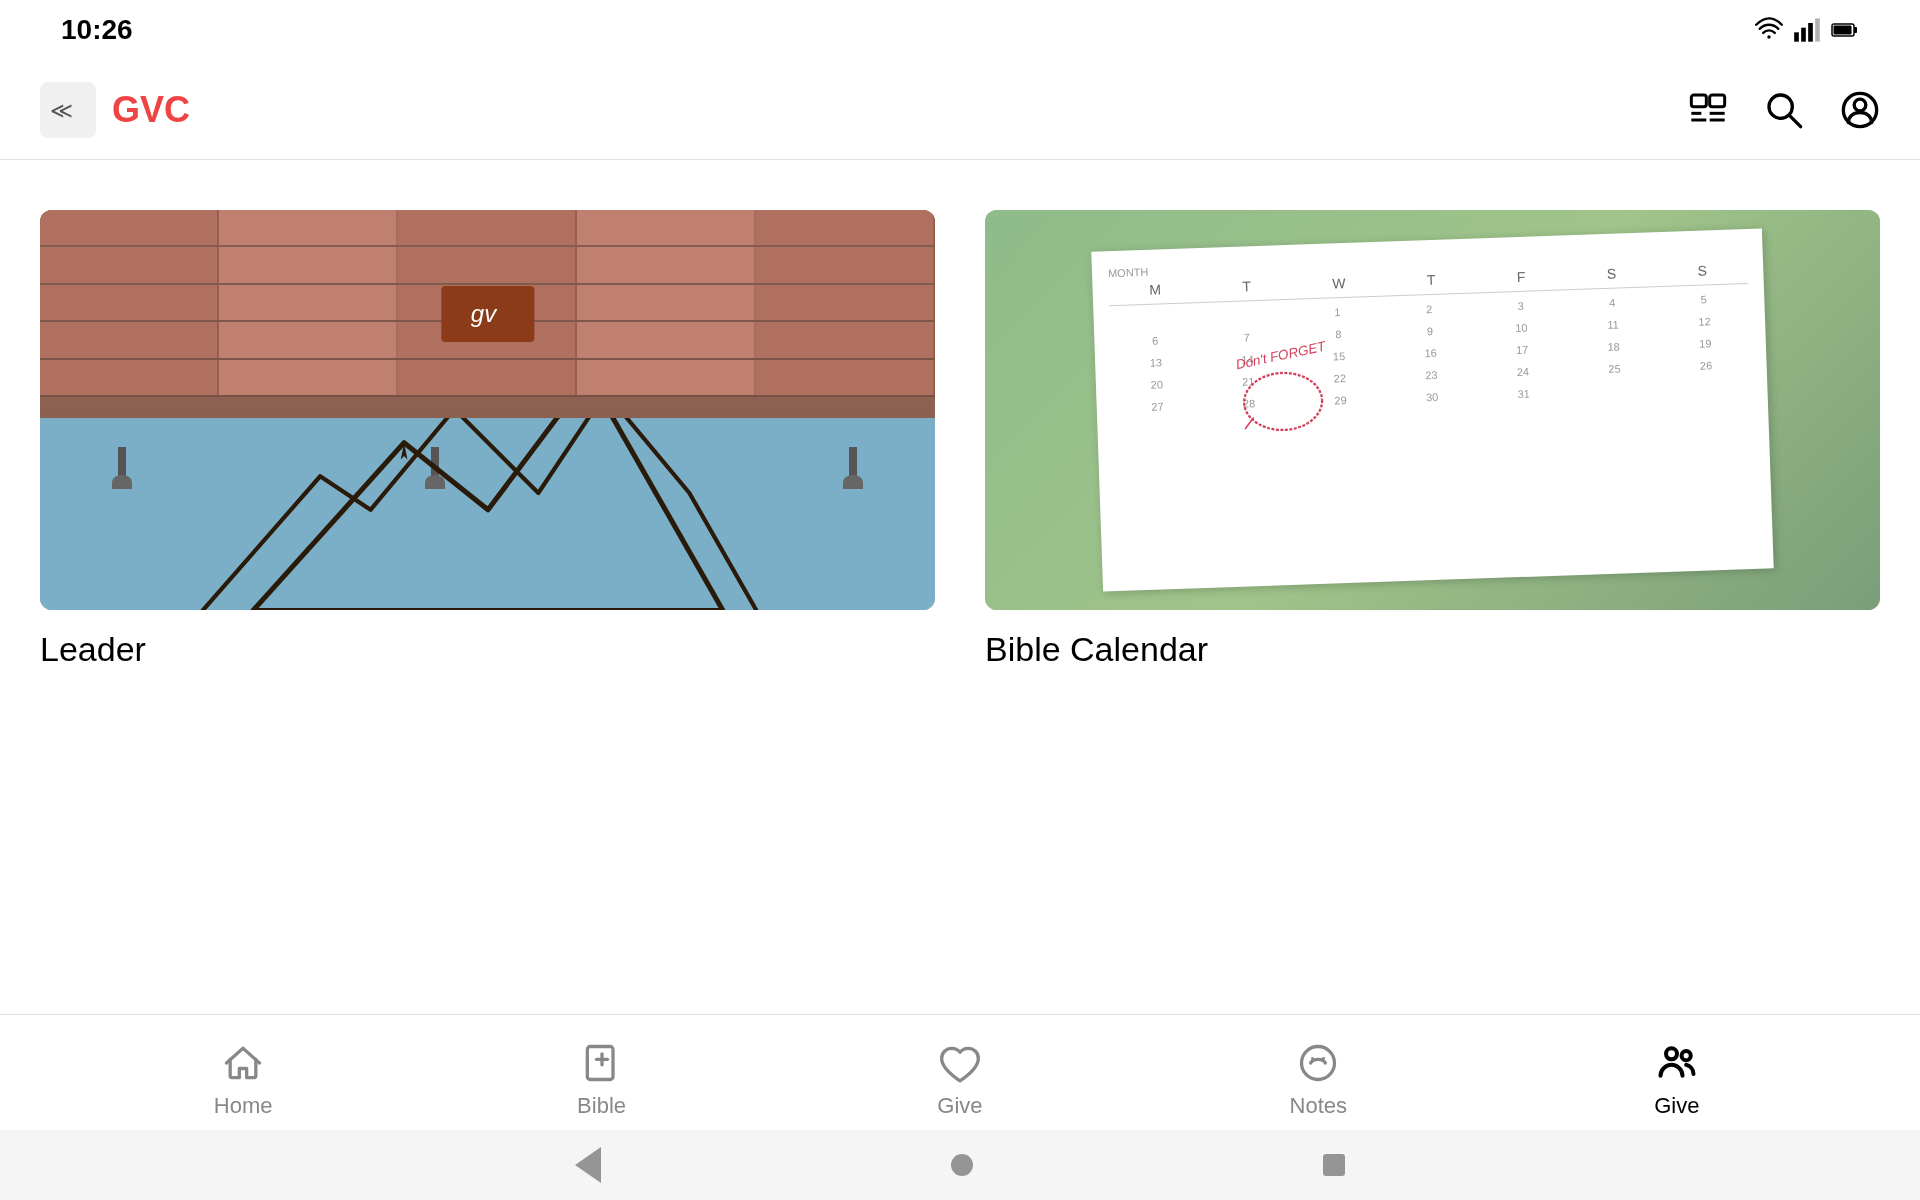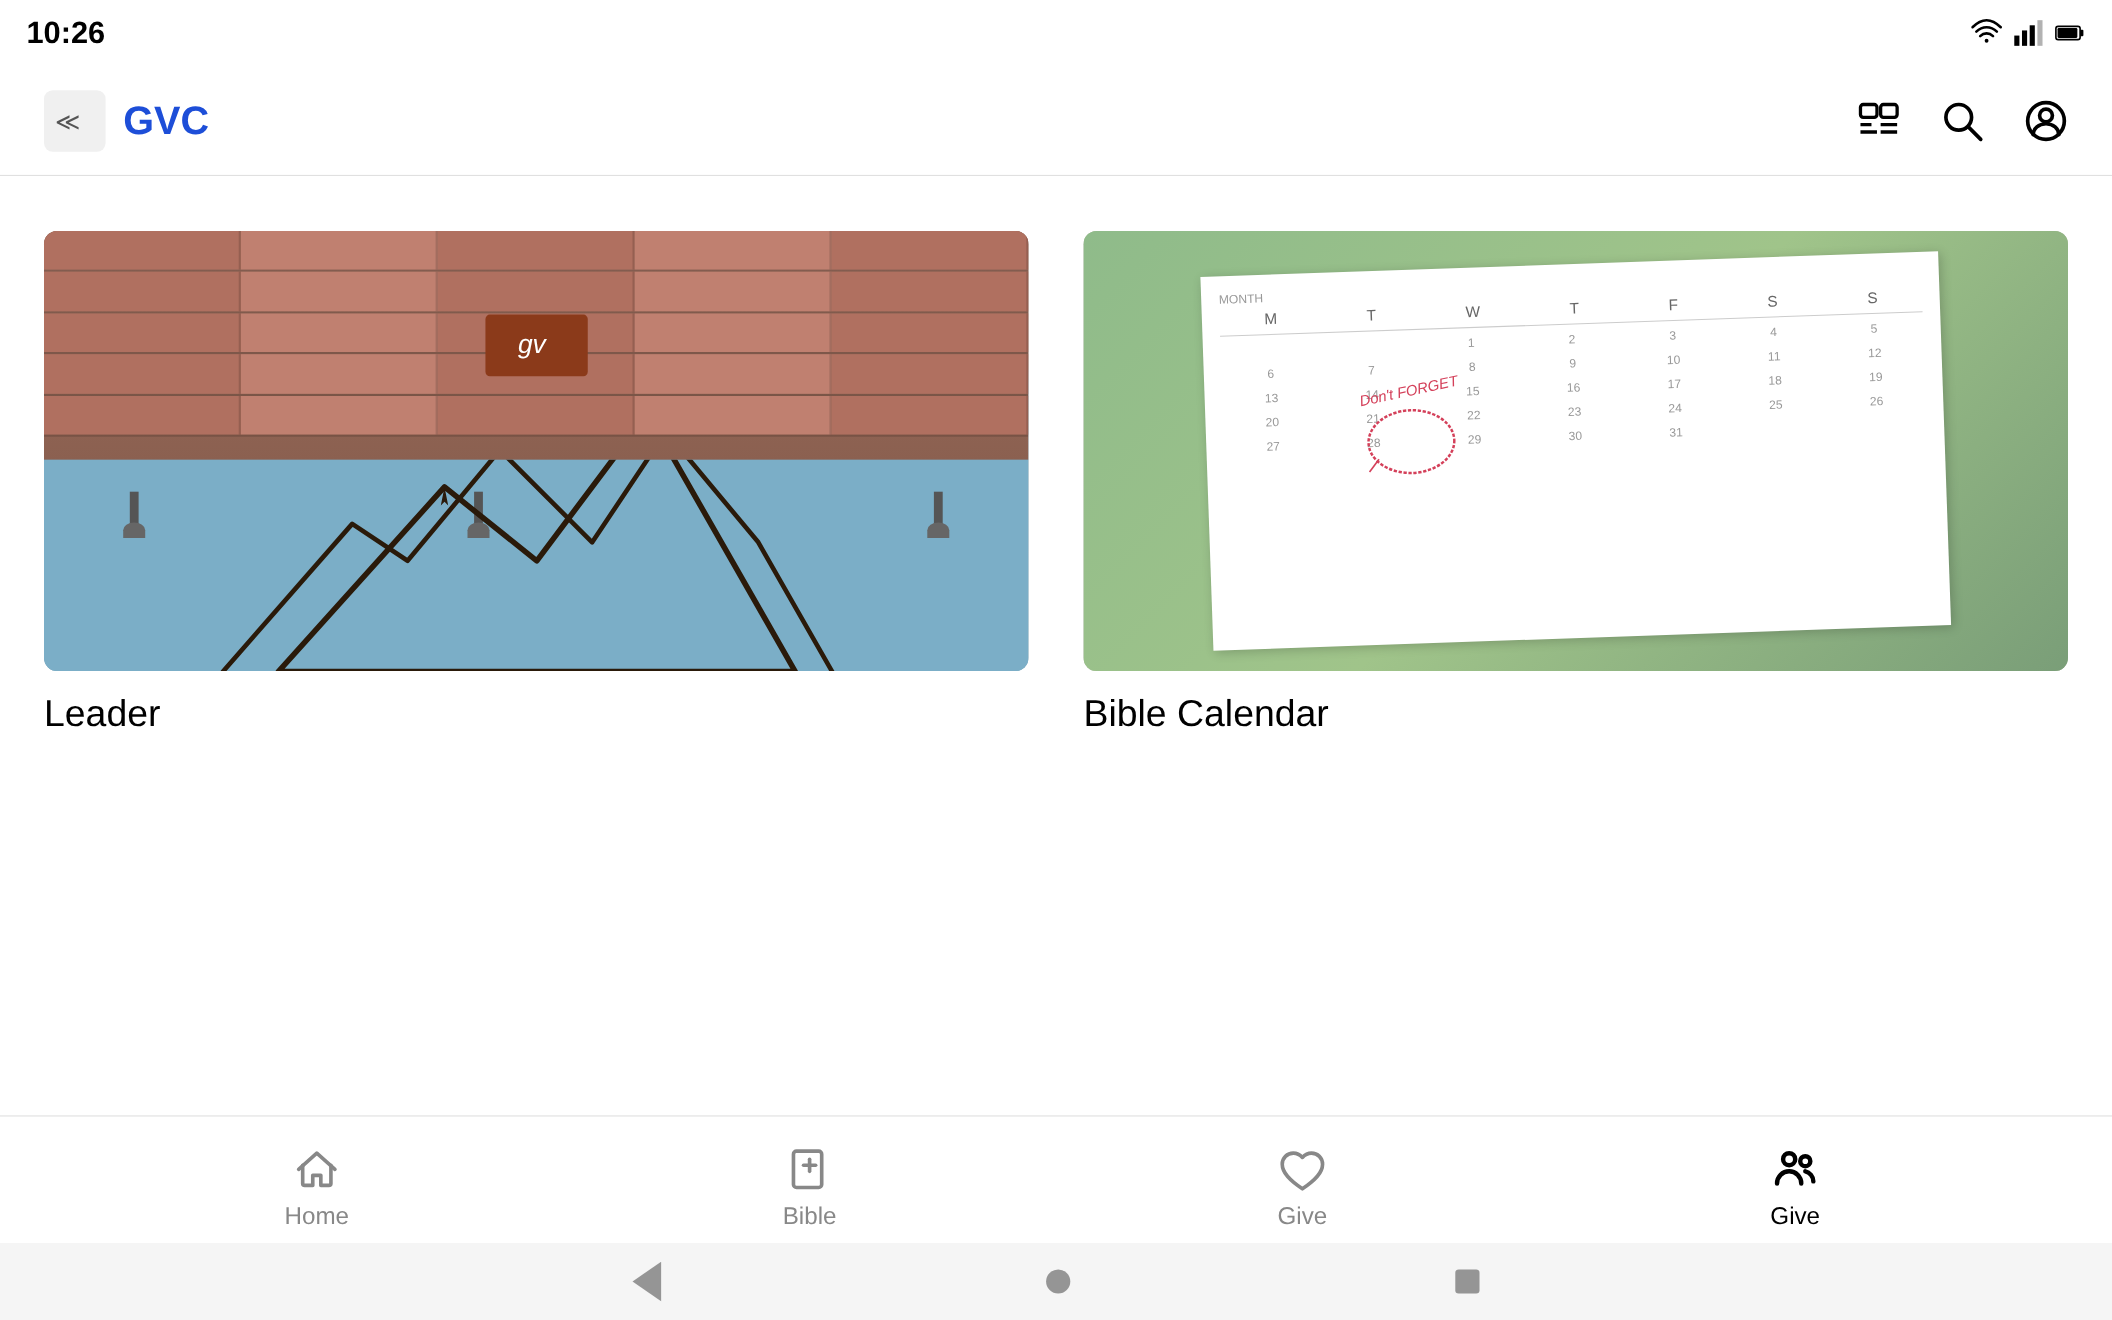--- a/index.html
+++ b/index.html
@@ -11,21 +11,21 @@
       font-family: 'Segoe UI', Arial, sans-serif;
       overflow: hidden;
       position: relative;
     }
 
     
     .status-bar {
       display: flex;
       justify-content: space-between;
       align-items: center;
-      padding: 0 24px;
+      padding: 0 61px;
       height: 60px;
       background: #ffffff;
       gap: 37px;
     }
     .status-time {
       font-size: 28px;
       font-weight: 600;
       color: #000;
     }
     .status-icons {
@@ -61,21 +61,21 @@
       border-radius: 8px;
       display: flex;
       align-items: center;
       justify-content: center;
       font-size: 20px;
       color: #555;
     }
     .app-title {
       font-size: 36px;
       font-weight: 600;
-      color: #1d4ed8;
+      color: #ef4444;
     }
     .app-bar-right {
       display: flex;
       align-items: center;
       gap: 36px;
     }
     .app-bar-right svg {
       width: 40px;
       height: 40px;
       stroke: #000;
@@ -591,20 +591,29 @@
     <span class="nav-label">Bible</span>
   </div>
 
   <div class="nav-item">
     <svg viewBox="0 0 24 24">
       <path d="M12 21.7C5.8 17.5 2 13.8 2 9.5 2 6.4 4.4 4 7.5 4c1.7 0 3.3.8 4.5 2.1C13.2 4.8 14.8 4 16.5 4 19.6 4 22 6.4 22 9.5c0 4.3-3.8 8-10 12.2z" stroke-linecap="round" stroke-linejoin="round"></path>
     </svg>
     <span class="nav-label">Give</span>
   </div>
 
+  <div class="nav-item">
+    <svg viewBox="0 0 24 24">
+      <circle cx="12" cy="12" r="9" stroke-linecap="round"></circle>
+      <path d="M8 12c.5-1 2-2 4-2s3.5 1 4 2" stroke-linecap="round"></path>
+      <circle cx="9" cy="9.5" r="0.8" fill="currentColor" stroke="none"></circle>
+      <circle cx="15" cy="9.5" r="0.8" fill="currentColor" stroke="none"></circle>
+    </svg>
+    <span class="nav-label">Notes</span>
+  </div>
 
   <div class="nav-item active">
     <svg viewBox="0 0 24 24">
 
       <circle cx="9" cy="7" r="3" stroke-linecap="round"></circle>
       <circle cx="17" cy="8" r="2.5" stroke-linecap="round"></circle>
       <path d="M3 19c0-3.3 2.7-6 6-6s6 2.7 6 6" stroke-linecap="round"></path>
       <path d="M17 13c2.2.5 4 2.5 4 5" stroke-linecap="round"></path>
     </svg>
     <span class="nav-label">Give</span>

